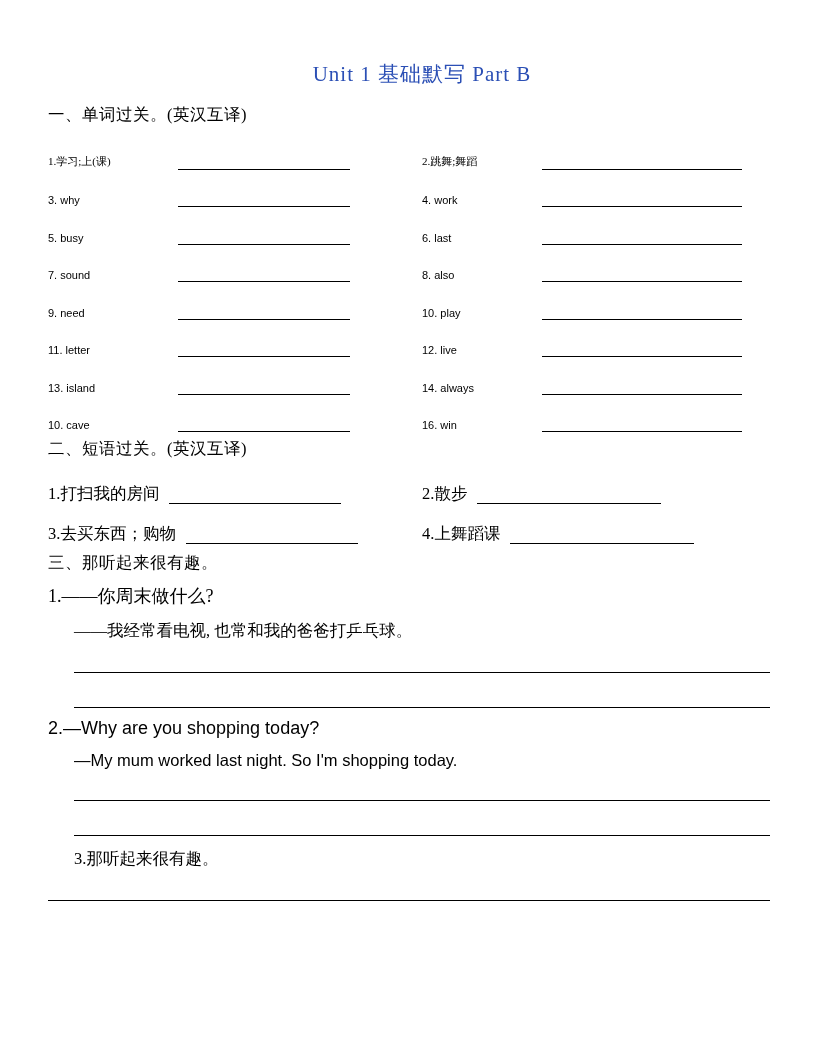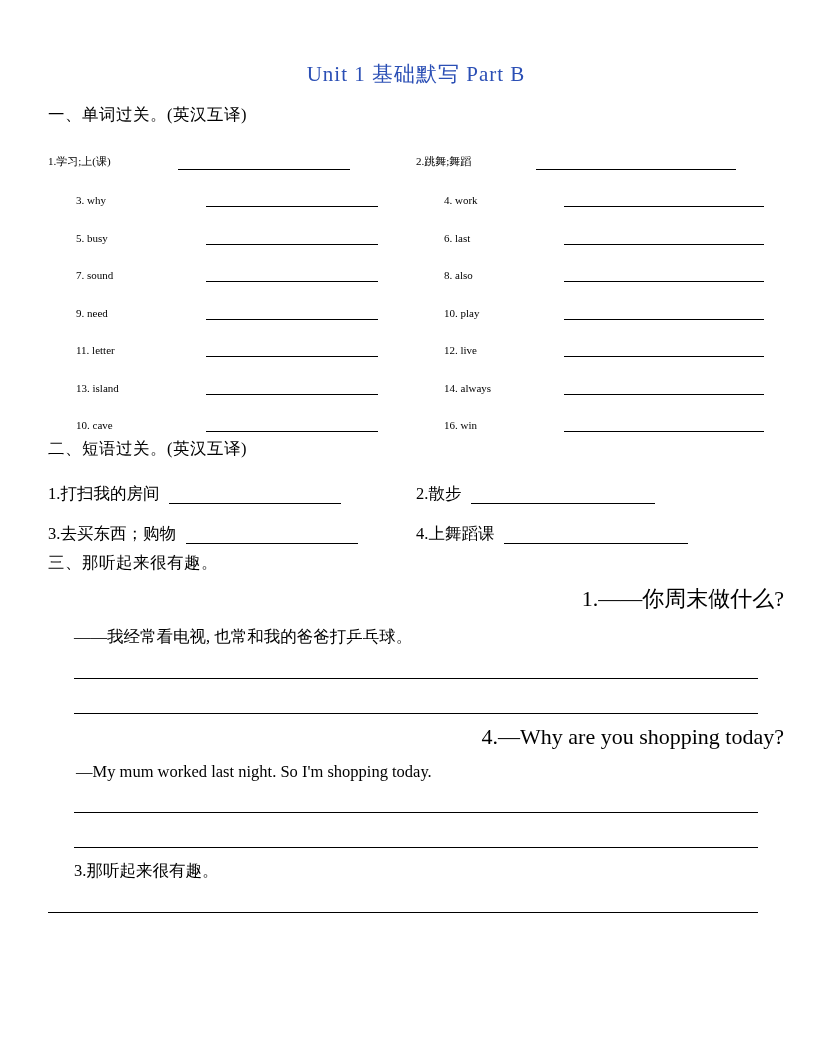--- a/index.html
+++ b/index.html
@@ -13,21 +13,21 @@
     font-family: "Liberation Serif", serif;
     color: #000000;
     position: relative;
     overflow: hidden;
   }
   .page {
     position: relative;
     width: 816px;
     height: 1056px;
     box-sizing: border-box;
-    padding: 48px 32px 0 48px;
+    padding: 48px 20px 0 48px;
   }
   .doc-title {
     text-align: center;
     color: #2b4fb5;
     font-size: 21px;
     letter-spacing: 1px;
     margin: 12px 0 16px 0;
     font-family: "Liberation Serif", serif;
   }
   .section-heading {
@@ -83,37 +83,36 @@
     border-bottom: 1px solid #000;
     height: 20px;
     width: 172px;
     margin-left: 10px;
   }
   .phrase-cell.right .blank { width: 184px; }
 
   
   .sentence-block { margin-top: 2px; }
   .sent-line-1 {
-    font-size: 22px;
+    font-size: 18px;
     margin: 10px 0 0 0;
-    text-align: right;
   }
   .sent-line-2 {
     font-size: 16.5px;
     margin: 12px 0 0 26px;
   }
   .answer-rule {
     border-bottom: 1px solid #000;
     height: 0;
     margin: 30px 26px 0 26px;
   }
   .answer-rule.second { margin-top: 34px; }
   .answer-rule.wide { margin-left: 0; margin-right: 26px; }
 
-  .en { font-family: Liberation Serif, serif; margin-left: 28px; }
+  .en { font-family: Liberation Sans, sans-serif; }
 </style>
 </head>
 <body>
 
 <div class="page">
 
   <div class="doc-title">Unit 1 基础默写 Part B</div>
 
   <div class="section-heading">一、单词过关。(英汉互译)</div>
 
@@ -233,21 +232,21 @@
   <div class="section-heading">三、那听起来很有趣。</div>
 
   <div class="sentence-block">
     <div class="sent-line-1">1.——你周末做什么?</div>
     <div class="sent-line-2">——我经常看电视, 也常和我的爸爸打乒乓球。</div>
     <div class="answer-rule"></div>
     <div class="answer-rule second"></div>
   </div>
 
   <div class="sentence-block">
-    <div class="sent-line-1 en">4.—Why are you shopping today?</div>
+    <div class="sent-line-1 en">2.—Why are you shopping today?</div>
     <div class="sent-line-2 en">—My mum worked last night. So I'm shopping today.</div>
     <div class="answer-rule"></div>
     <div class="answer-rule second"></div>
   </div>
 
   <div class="sentence-block">
     <div class="sent-line-2">3.那听起来很有趣。</div>
     <div class="answer-rule wide"></div>
   </div>
 

